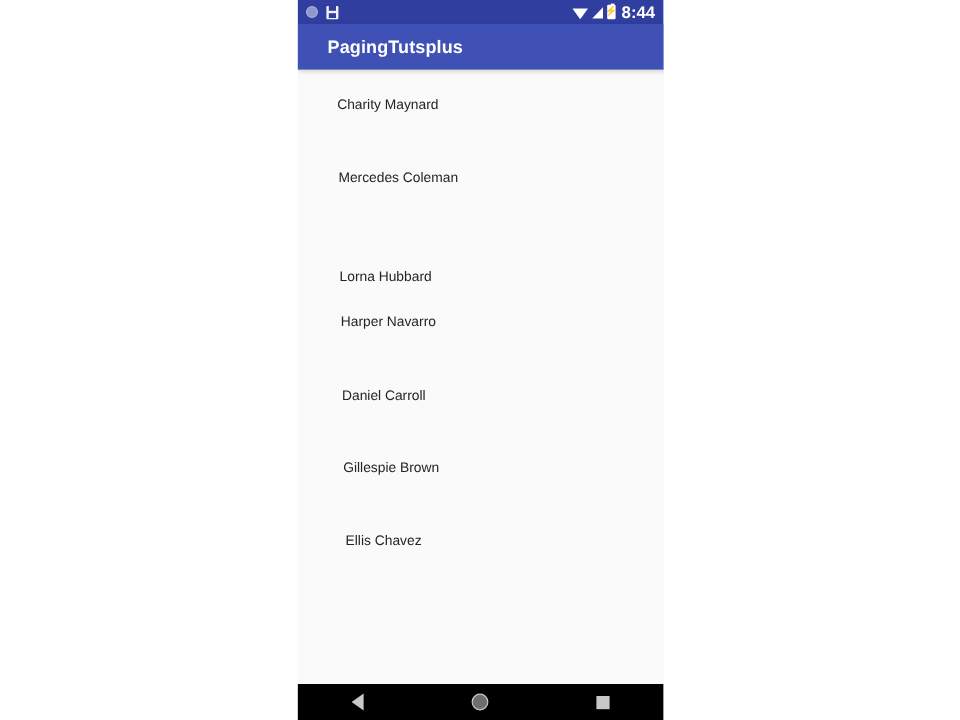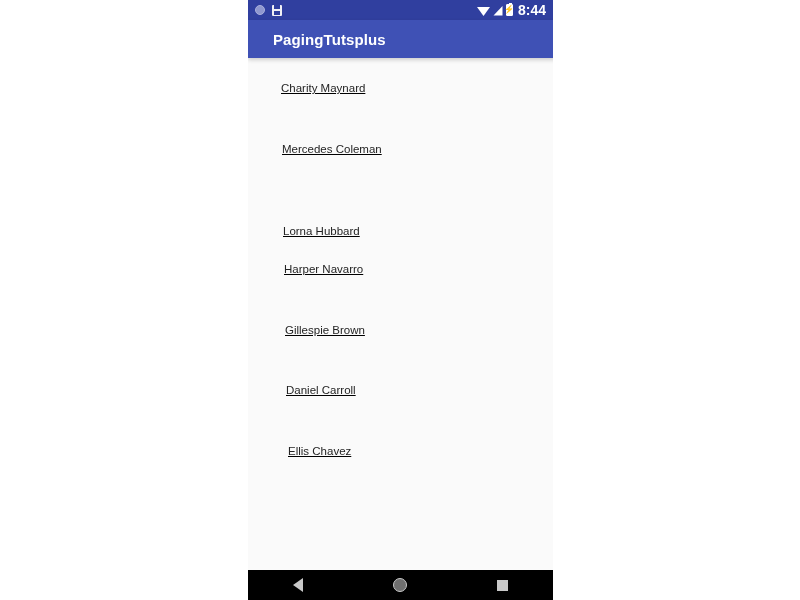--- a/index.html
+++ b/index.html
@@ -139,21 +139,20 @@
 
   
   #name-list {
     position: absolute;
     left: 0;
     top: 58px;
     width: 100%;
     height: 512px;
     background: #fafafa;
     overflow: hidden;
-    text-decoration: underline;
   }
   .list-item {
     height: 60.4px;
     display: flex;
     align-items: center;
     box-sizing: border-box;
   }
   .list-item-label {
     font-size: 11.5px;
     color: #242424;
@@ -237,24 +236,24 @@
     <div class="list-item">
       <span class="list-item-label">Mercedes Coleman</span>
     </div>
     <div class="list-item">
       <span class="list-item-label">Lorna Hubbard</span>
     </div>
     <div class="list-item">
       <span class="list-item-label">Harper Navarro</span>
     </div>
     <div class="list-item">
+      <span class="list-item-label">Daniel Carroll</span>
+    </div>
+    <div class="list-item">
       <span class="list-item-label">Gillespie Brown</span>
-    </div>
-    <div class="list-item">
-      <span class="list-item-label">Daniel Carroll</span>
     </div>
     <div class="list-item">
       <span class="list-item-label">Ellis Chavez</span>
     </div>
   </div>
 
   <div id="nav-bar">
     <div class="nav-back"></div>
     <div class="nav-home"></div>
     <div class="nav-recent"></div>

